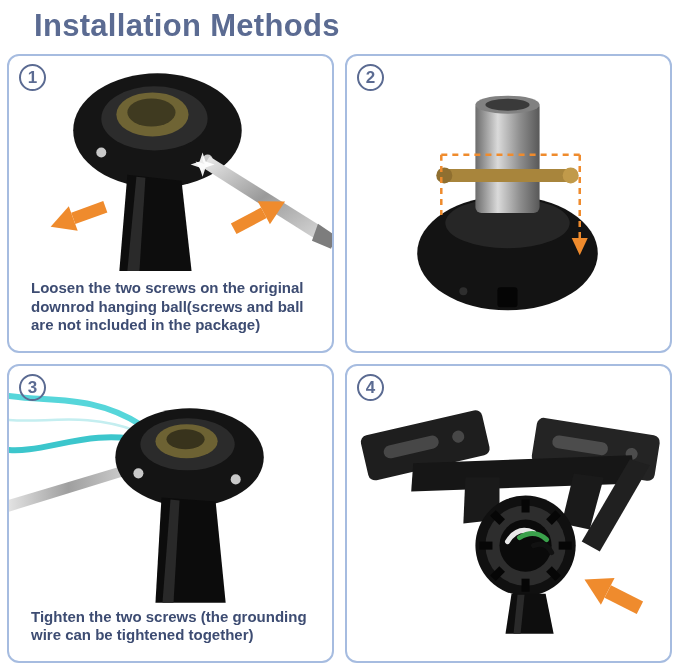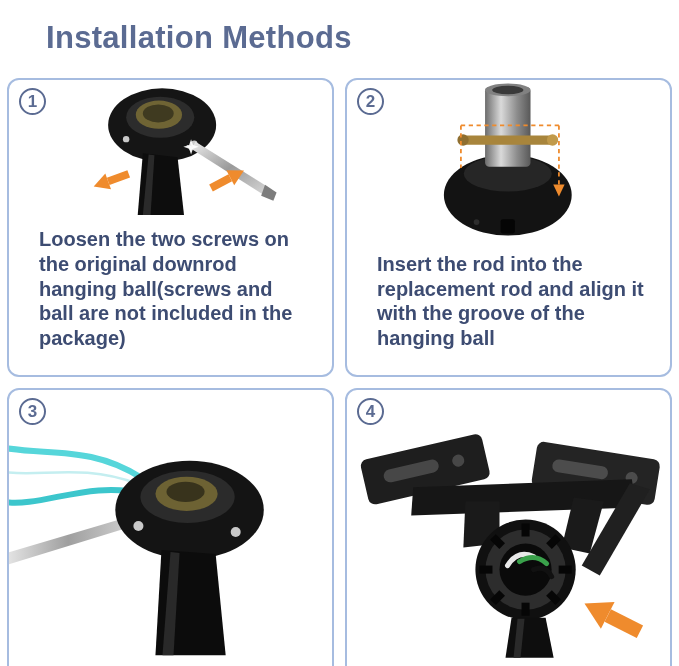--- a/index.html
+++ b/index.html
@@ -4,21 +4,21 @@
 <style>
   * { box-sizing: border-box; }
   html,body { margin:0; padding:0; background:#ffffff; }
   body {
     width:679px; height:666px;
     font-family:"Liberation Sans", sans-serif;
     overflow:hidden;
   }
   .page { width:679px; height:666px; background:#fff; }
   .title {
-    margin:16px;
+    margin:4px;
     padding:4px 0 2px 30px;
     font-size:31px;
     font-weight:700;
     color:#5b6b92;
     letter-spacing:0.3px;
   }
   .grid {
     display:grid;
     grid-template-columns:1fr 1fr;
     gap:11px;
@@ -42,23 +42,23 @@
     border-radius:50%;
     display:flex; align-items:center; justify-content:center;
     font-size:17px; font-weight:700;
     color:#5b6b92;
     z-index:2;
     background:transparent;
   }
   .illus { flex:1 1 auto; position:relative; min-height:0; }
   .illus svg { position:absolute; inset:0; width:100%; height:100%; }
   .caption {
-    margin:12px;
+    margin:4px;
     padding:0 12px 12px 18px;
-    font-size:20px;
+    font-size:15px;
     font-weight:700;
     color:#3d4c72;
     line-height:1.24;
   }
 </style>
 </head>
 <body>
 
 <div class="page">
 
@@ -149,21 +149,20 @@
           </g>
 
           <g stroke="#ef8b2d" stroke-width="2.5" stroke-dasharray="6 5" fill="none">
             <path d="M94,64 H232"></path>
             <path d="M94,64 V124"></path>
             <path d="M232,64 V148"></path>
           </g>
           <polygon points="232,164 224,147 240,147" fill="#ef8b2d"></polygon>
         </svg>
       </div>
-      <p class="caption">Insert the rod into the replacement rod and align it with the groove of the hanging ball</p>
     </div>
 
     <div class="panel">
       <div class="step-num">
         <span>3</span>
       </div>
       <div class="illus">
         <svg viewBox="0 0 322 235" preserveAspectRatio="xMidYMid meet">
           <defs>
             <linearGradient id="metal3" x1="0" y1="0" x2="1" y2="0">
@@ -192,20 +191,21 @@
             <circle cx="129" cy="106" r="5" fill="#c9c9c9"></circle>
             <circle cx="226" cy="112" r="5" fill="#c9c9c9"></circle>
           </g>
 
           <g>
             <polygon points="152,130 206,134 216,235 146,235" fill="#0c0c0c"></polygon>
             <polygon points="161,132 170,133 164,235 153,235" fill="#292929"></polygon>
           </g>
         </svg>
       </div>
+      <p class="caption">Tighten the two screws (the grounding wire can be tightened together)</p>
     </div>
 
     <div class="panel">
       <div class="step-num">
         <span>4</span>
       </div>
       <div class="illus">
         <svg viewBox="0 0 322 240" preserveAspectRatio="xMidYMid meet">
 
           <g>

